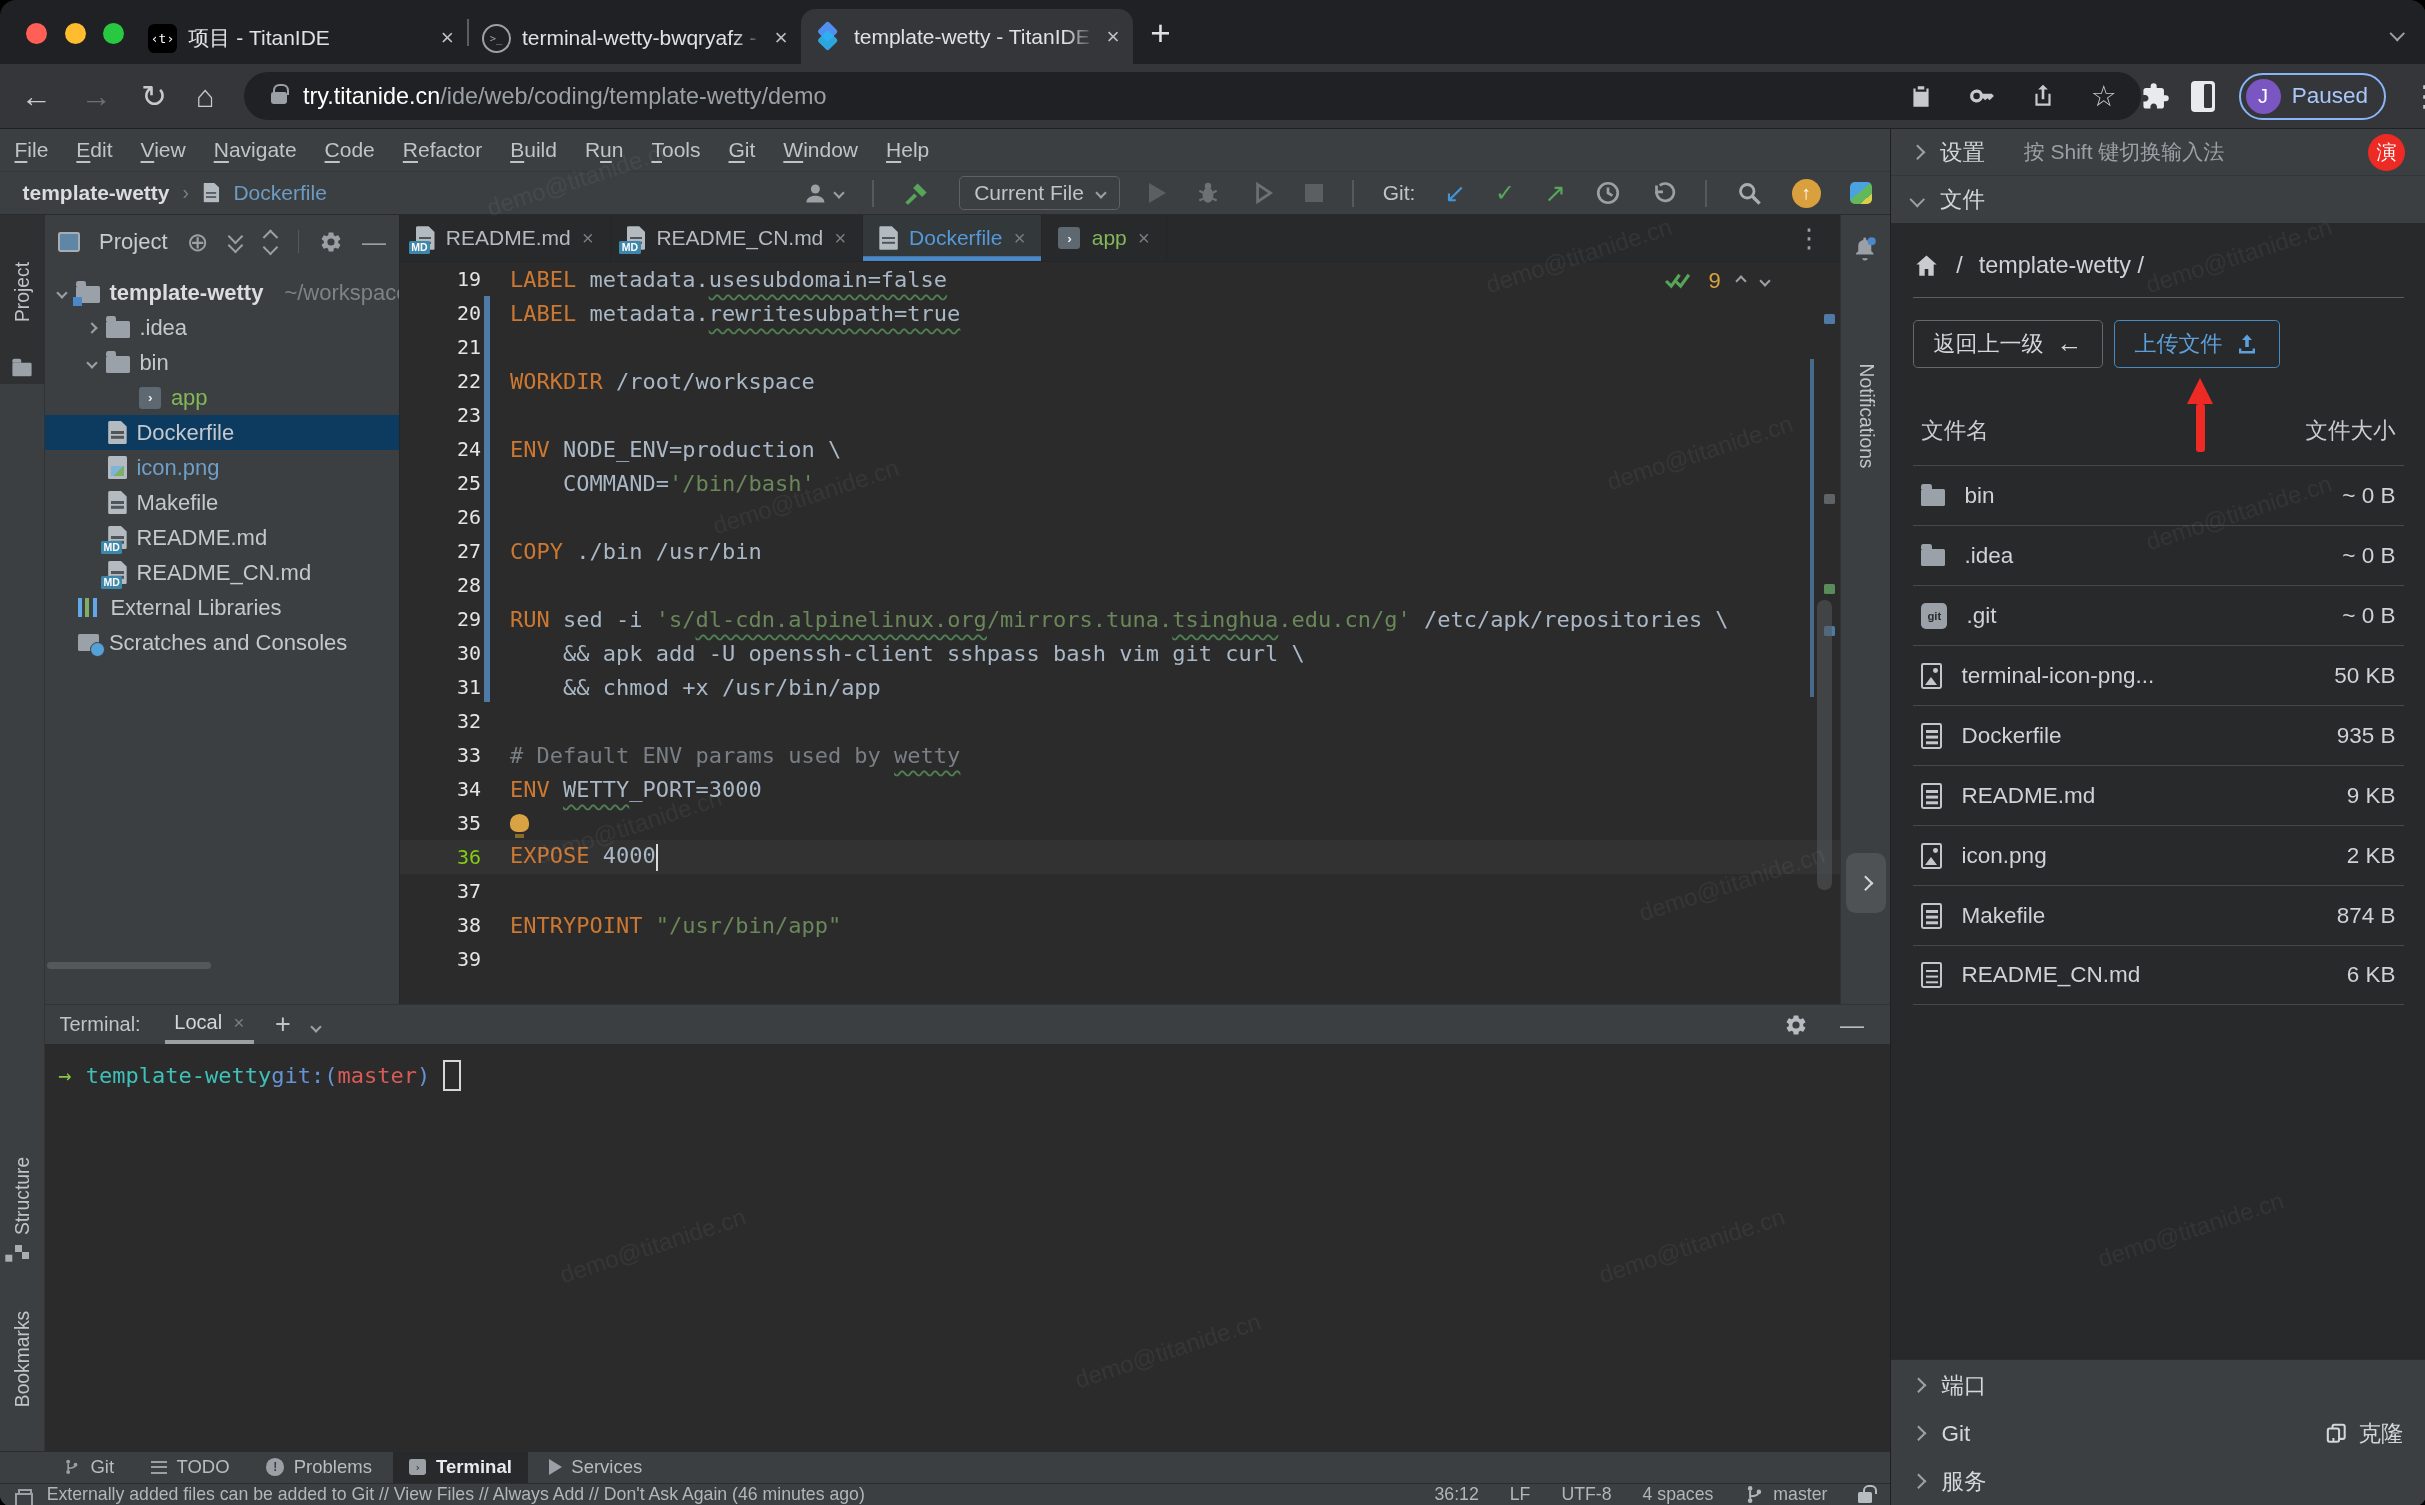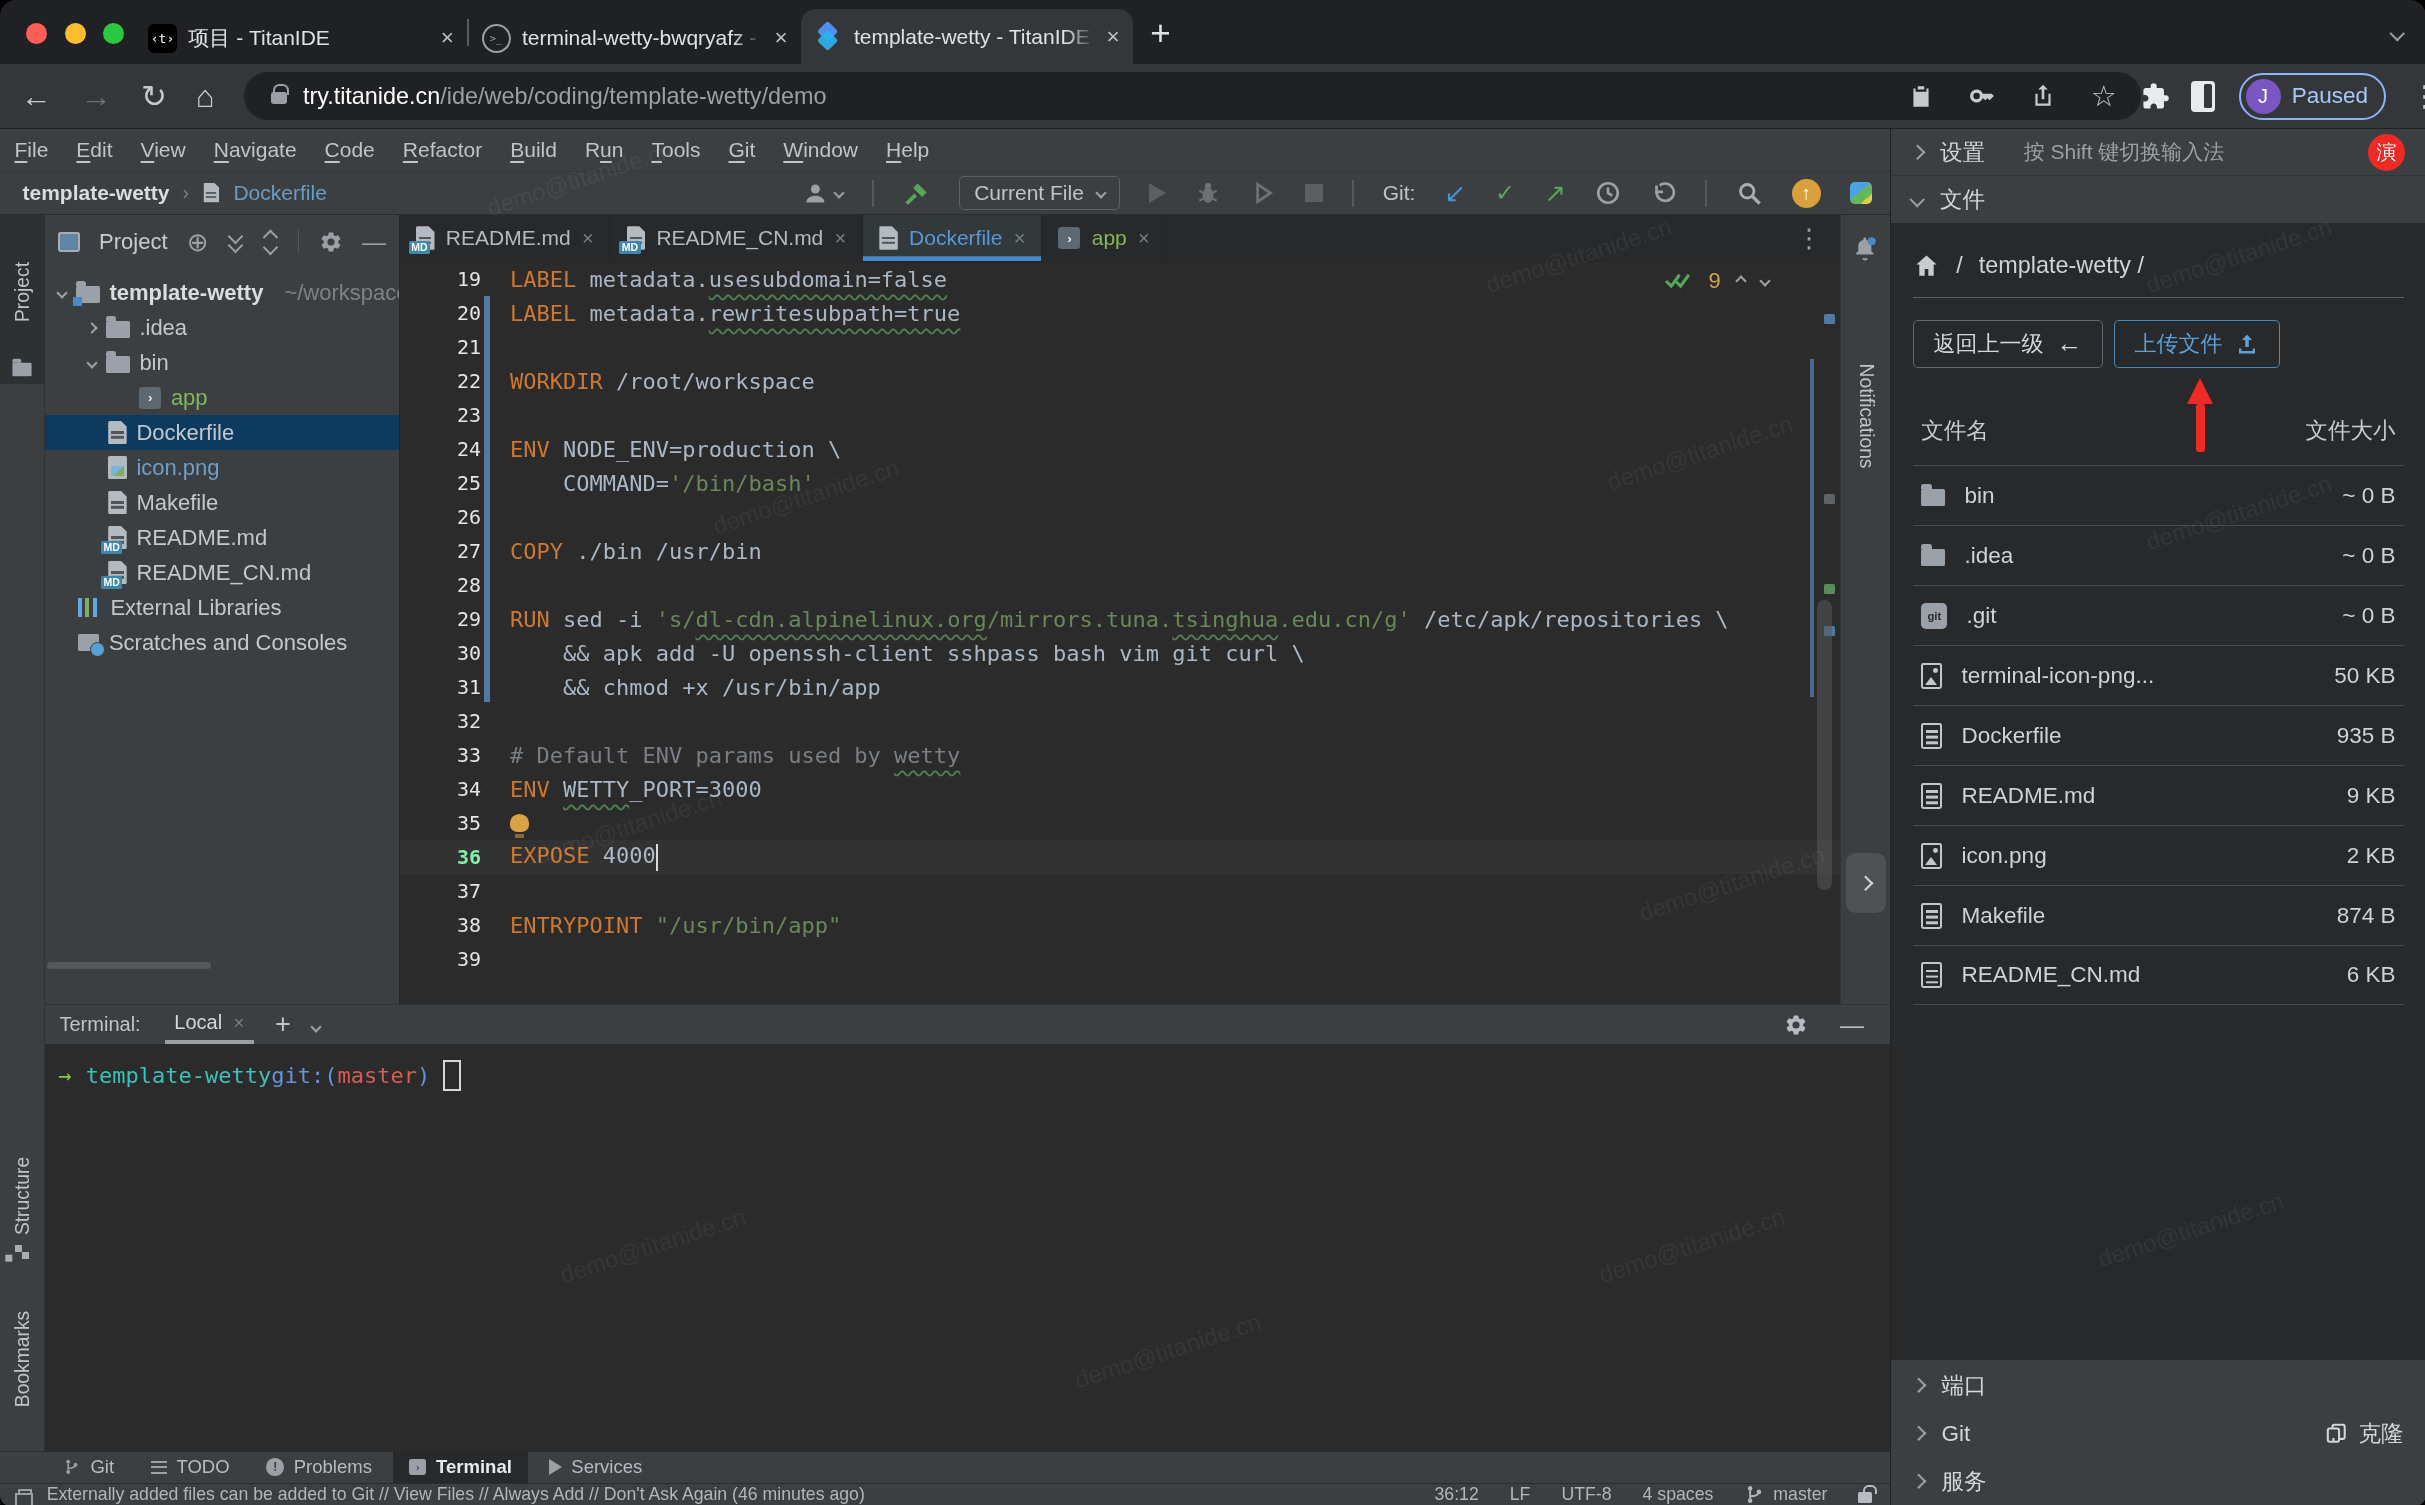--- a/index.html
+++ b/index.html
@@ -128,21 +128,21 @@
   .edtabs{height:47px;background:#27292b;display:flex;align-items:stretch;border-bottom:0.8px solid #232527;}
   .edtab{display:flex;align-items:center;gap:11.3px;padding:0 16px;font-size:21px;color:#b4bac0;border-right:0.8px solid #232527;}
   .edtab.active{background:#33383b;box-shadow:inset 0 -4.8px 0 #4a88c7;color:#5798d9;}
   .edtab.greenlbl .tlabel{color:#83b759;}
   .edtab .close{color:#787f84;font-size:20px;}
   .edtab-kebab{margin-left:auto;align-self:center;padding-right:17.7px;color:#9aa0a6;font-size:26px;}
   .code{position:absolute;top:47px;left:0;right:0;bottom:0;font-family:"DejaVu Sans Mono",monospace;font-size:22px;overflow:hidden;}
   .code-line{height:34px;display:flex;align-items:center;}
   .code-line.active{background:#323232;}
   .lnum{width:81px;text-align:right;color:#e5e5e5;flex:none;font-size:20px;font-family:"DejaVu Sans Mono",monospace;}
-  .code-line.active .lnum{color:#86efac;font-weight:bold;}
+  .code-line.active .lnum{color:#84cc16;}
   .ltext{padding-left:29px;white-space:pre;}
   .tok.kw{color:#cc7832;}
   .tok.pl{color:#a9b7c6;}
   .tok.str{color:#6a8759;}
   .tok.cmt{color:#7a7e85;}
   .tok.sq{text-decoration:underline;text-decoration-style:wavy;text-decoration-color:#4e8052;text-decoration-thickness:1.6px;text-underline-offset:7.2px;}
   .changebar{position:absolute;left:84px;width:5.6px;background:#4f7aa5;z-index:2;}
   .bulb{display:inline-block;width:19.3px;height:17.7px;border-radius:50% 50% 40% 40%;background:#d9a343;position:relative;top:1.6px;}
   .bulb::after{content:"";position:absolute;left:4.8px;bottom:-5.6px;width:9.7px;height:4px;background:#8a6a2a;}
   .caret-i{display:inline-block;width:2.4px;height:27px;background:#d8dadc;vertical-align:middle;}

